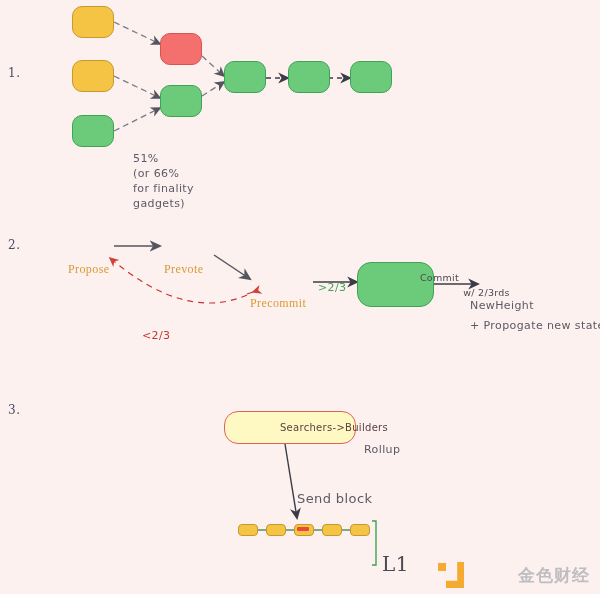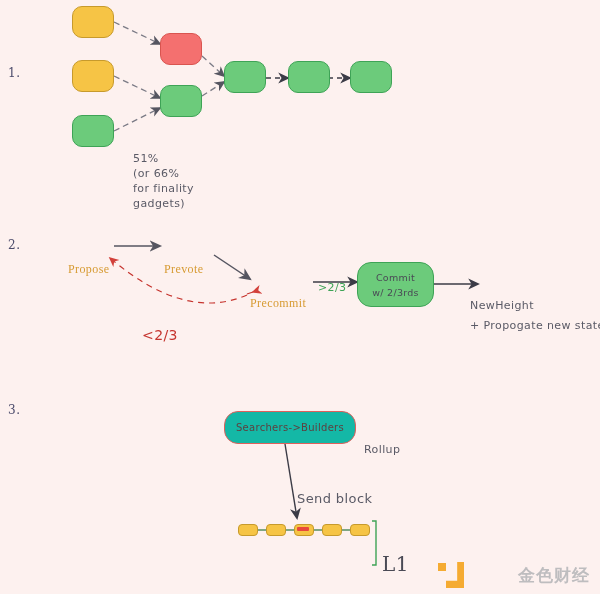--- a/index.html
+++ b/index.html
@@ -42,21 +42,21 @@
   .node.green {
     background: #6CCB7B;
     border: 1.6px solid #3EA356;
   }
   .node.big-green {
     background: #6CCB7B;
     border: 1.8px solid #3EA356;
     border-radius: 14px;
   }
   .node.big-red {
-    background: #14b8a6;
+    background: #fef9c3;
     border: 1.8px solid #E0605C;
     border-radius: 14px;
   }
 
   
   .hand {
     position: absolute;
     font-family: "DejaVu Sans", sans-serif;
     font-size: 11px;
     color: #5a5a66;
@@ -70,20 +70,21 @@
   .hand.red    { color: #C6352F; }
 
   .box-label {
     position: absolute;
     width: 100%;
     text-align: center;
     font-family: "DejaVu Sans", sans-serif;
     color: #4a4a55;
     letter-spacing: .3px;
     white-space: pre;
+    padding-left: 44px;
   }
 
   svg.layer {
     position: absolute;
     left: 0; top: 0;
     width: 600px; height: 594px;
     pointer-events: none;
     overflow: visible;
   }
 
@@ -207,25 +208,25 @@
 for finality
 gadgets)</div>
 
   <div class="sec-num abs" style="left:8px; top:238px;">2.</div>
 
   <div class="hand amber" style="left:68px; top:240px; font-size:12px;">Propose</div>
   <div class="hand amber" style="left:164px; top:240px; font-size:12px;">Prevote</div>
   <div class="hand amber" style="left:250px; top:274px; font-size:12px;">Precommit</div>
 
   <div class="hand green" style="left:318px; top:258px; font-size:11px;">&gt;2/3</div>
-  <div class="hand red" style="left:142px; top:306px; font-size:14px;">&lt;2/3</div>
+  <div class="hand red" style="left:142px; top:306px; font-size:11px;">&lt;2/3</div>
 
   <div class="node big-green" style="left:357px; top:262px; width:77px; height:45px;">
     <div class="box-label" style="top:9px; font-size:9.5px;">Commit</div>
-    <div class="box-label" style="top:24px; font-size:9.5px;">w/ 2/3rds</div>
+    <div class="box-label" style="top:24px; font-size:9.5px;margin-left:47px;">w/ 2/3rds</div>
   </div>
 
   <div class="hand" style="left:470px; top:276px; font-size:11px;">NewHeight</div>
   <div class="hand" style="left:470px; top:296px; font-size:11px;">+ Propogate new state</div>
 
   <div class="sec-num abs" style="left:8px; top:403px;">3.</div>
 
   <div class="node big-red" style="left:224px; top:411px; width:132px; height:33px;">
     <div class="box-label" style="top:10px; font-size:10px; color:#5c4140;">Searchers-&gt;Builders</div>
   </div>

